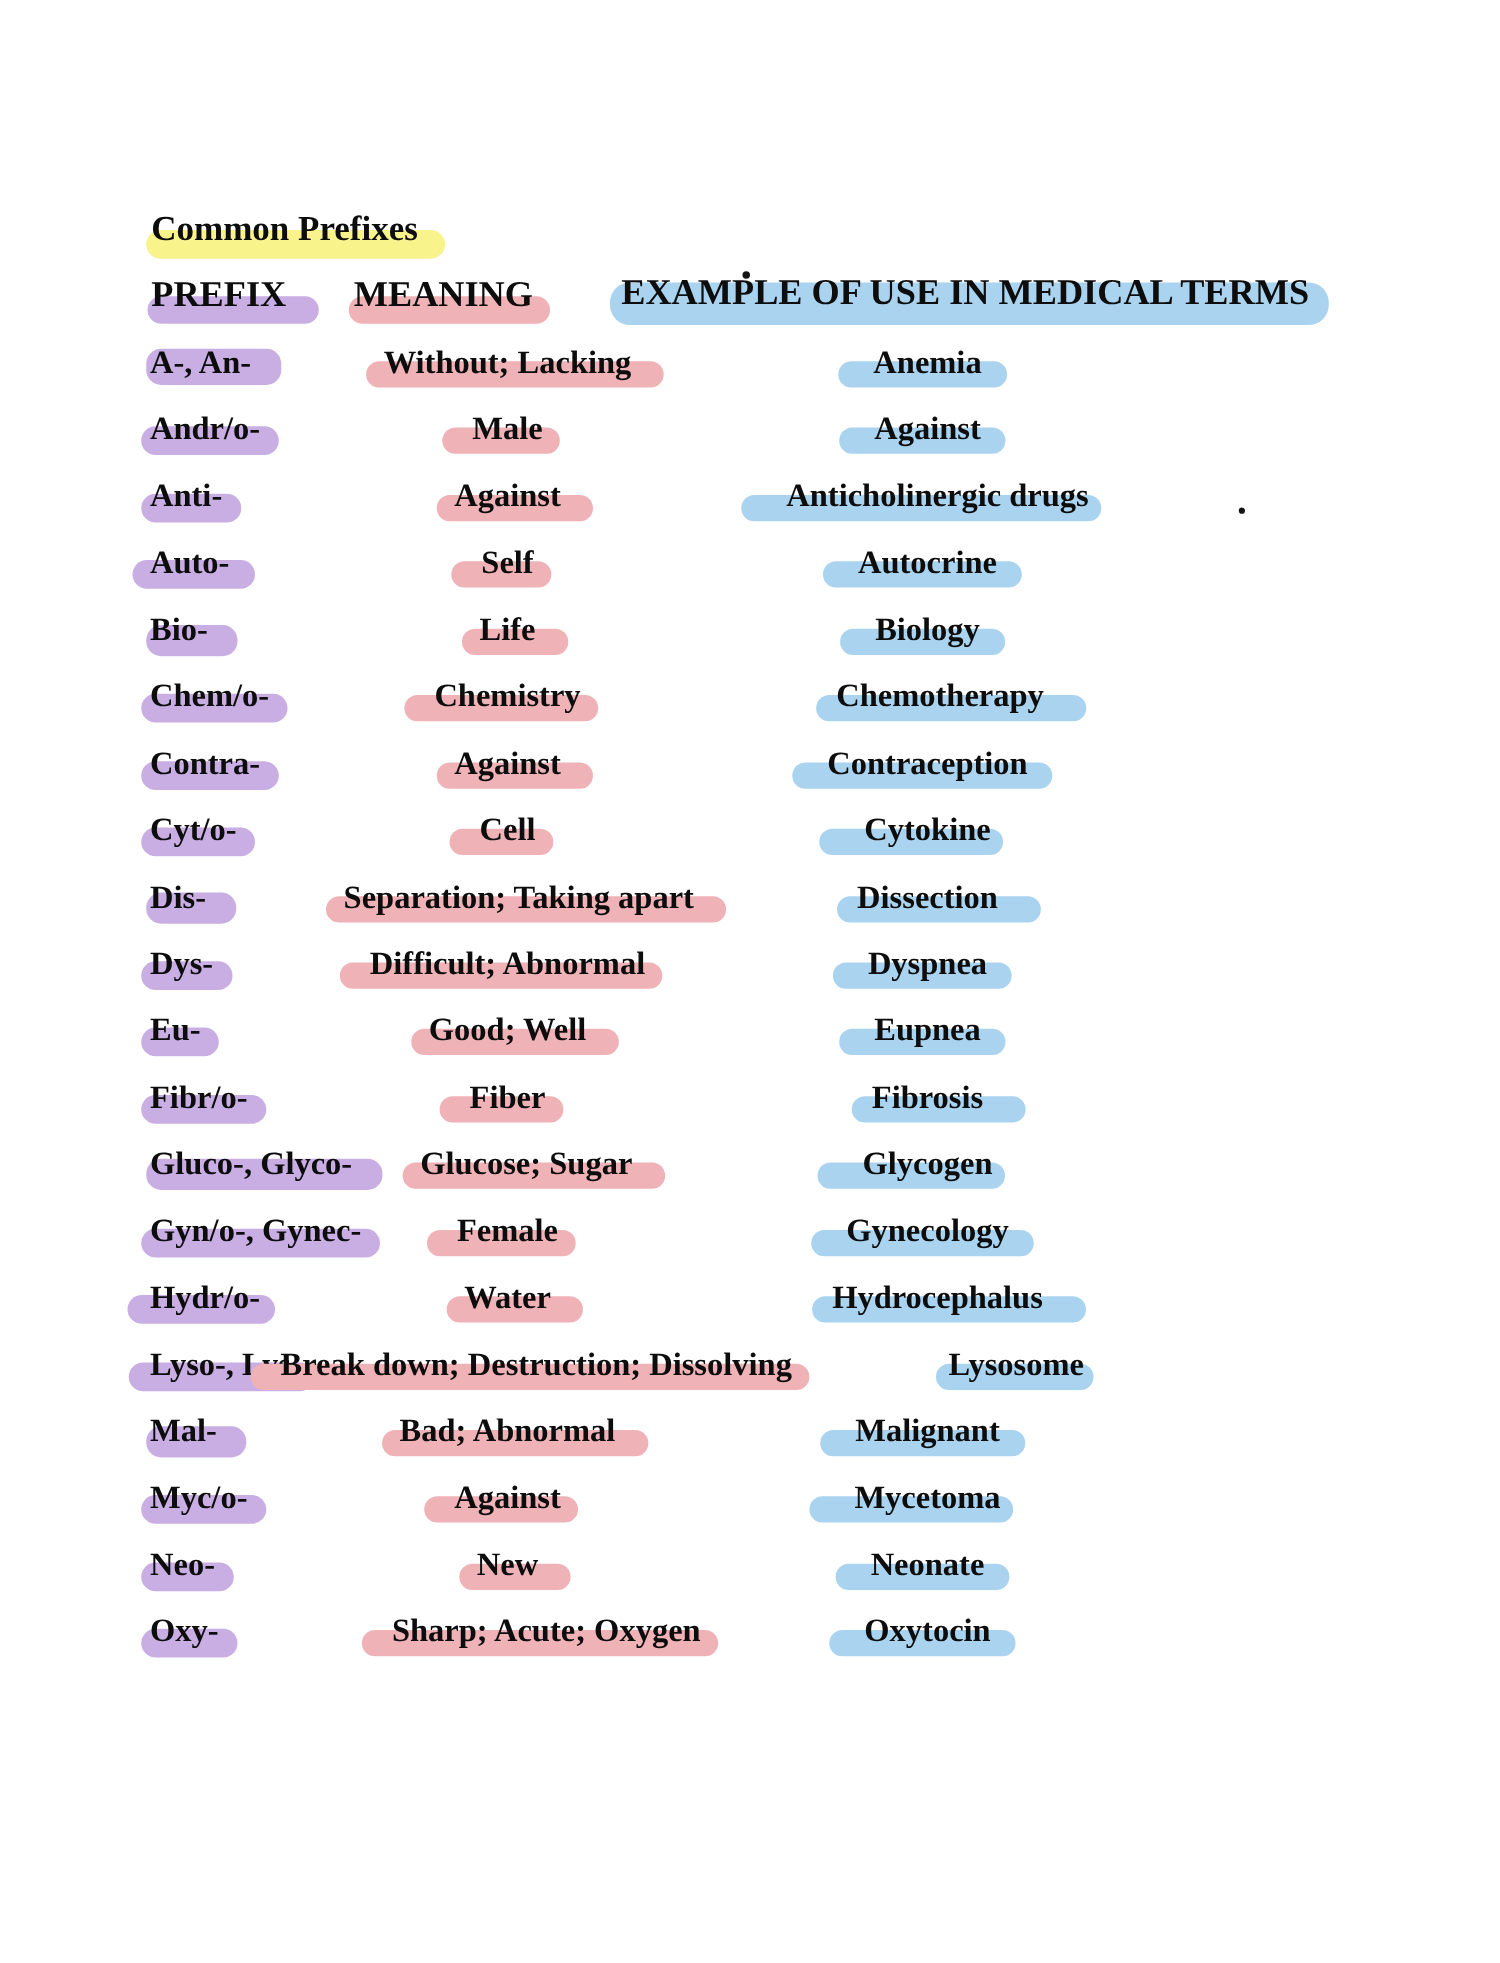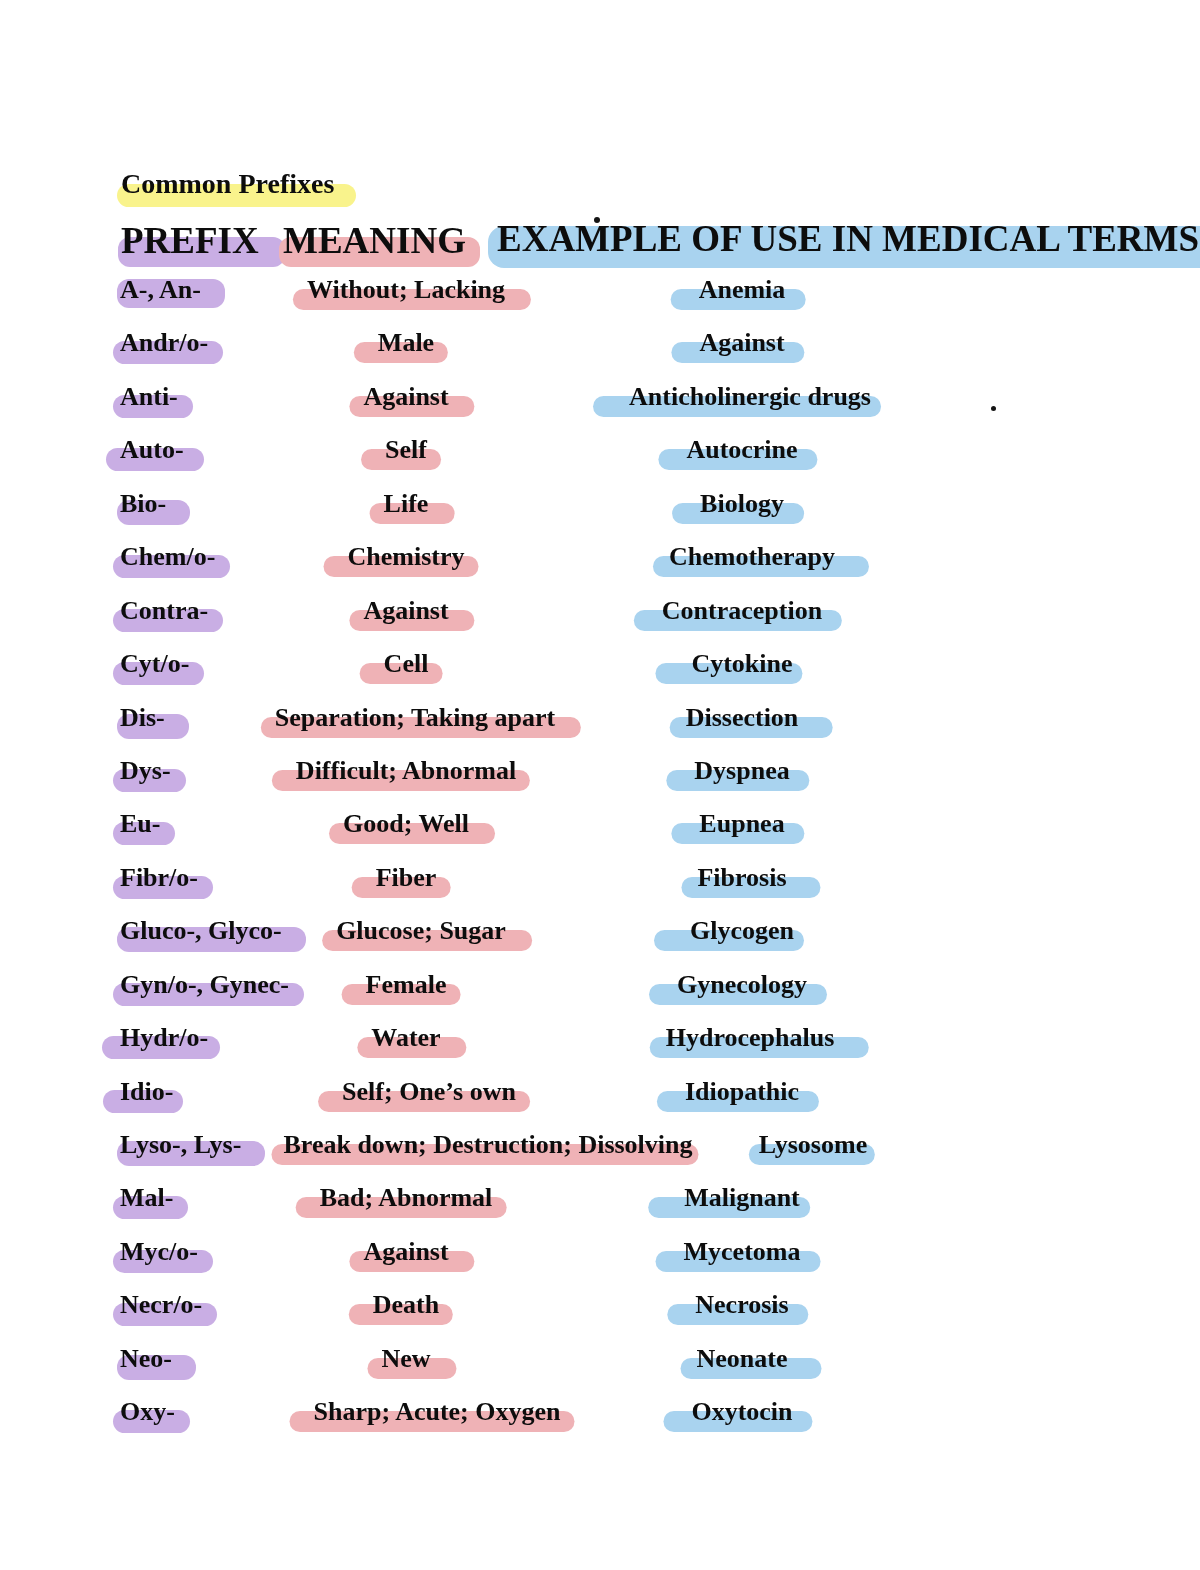--- a/index.html
+++ b/index.html
@@ -25,21 +25,21 @@
 
   
   .title-wrap{position:absolute;left:121px;top:170px;}
   .title{
     font-size:28px;--hl:var(--yellow);
     border-bottom:5px solid #c2410c;padding-right:14px;padding-bottom:1px;
   }
   .title::before{top:14px;bottom:-8px;left:-4px;right:-8px;border-radius:14px;}
 
   
-  .hdr{position:absolute;font-size:37px;}
+  .hdr{position:absolute;font-size:29px;}
   .h-prefix{left:121px;top:222px;--hl:var(--purple);}
   .h-prefix::before{top:15px;bottom:-8px;left:-3px;right:-26px;}
   .h-meaning{left:283px;top:222px;font-family:Liberation Serif, serif;--hl:var(--pink);}
   .h-meaning::before{top:15px;bottom:-8px;left:-4px;right:-14px;}
   .h-example{left:497px;top:220px;--hl:var(--blue);}
   .h-example::before{top:6px;bottom:-11px;left:-9px;right:-16px;border-radius:16px;}
 
   
   .rows{position:absolute;left:0;top:270px;width:1104px;}
   .row{position:relative;height:53.45px;}
@@ -162,46 +162,36 @@
       <div class="row">
         <span class="cell hl c-prefix">Gyn/o-, Gynec-</span>
         <span class="cell hl c-meaning">Female</span>
         <span class="cell hl c-example">Gynecology</span>
       </div>
       <div class="row">
         <span class="cell hl c-prefix">Hydr/o-</span>
         <span class="cell hl c-meaning">Water</span>
         <span class="cell hl c-example">Hydrocephalus</span>
       </div>
-      <div class="row">
-        <span class="cell hl c-prefix">Idio-</span>
-        <span class="cell hl c-meaning">Self; One’s own</span>
-        <span class="cell hl c-example">Idiopathic</span>
-      </div>
       <div class="row row-lyso">
         <span class="cell hl c-prefix">Lyso-, Lys-</span>
         <span class="cell hl c-meaning">Break down; Destruction; Dissolving</span>
         <span class="cell hl c-example">Lysosome</span>
       </div>
       <div class="row">
         <span class="cell hl c-prefix">Mal-</span>
         <span class="cell hl c-meaning">Bad; Abnormal</span>
         <span class="cell hl c-example">Malignant</span>
       </div>
       <div class="row">
         <span class="cell hl c-prefix">Myc/o-</span>
         <span class="cell hl c-meaning">Against</span>
         <span class="cell hl c-example">Mycetoma</span>
       </div>
       <div class="row">
-        <span class="cell hl c-prefix">Necr/o-</span>
-        <span class="cell hl c-meaning">Death</span>
-        <span class="cell hl c-example">Necrosis</span>
-      </div>
-      <div class="row">
         <span class="cell hl c-prefix">Neo-</span>
         <span class="cell hl c-meaning">New</span>
         <span class="cell hl c-example">Neonate</span>
       </div>
       <div class="row row-oxy">
         <span class="cell hl c-prefix">Oxy-</span>
         <span class="cell hl c-meaning">Sharp; Acute; Oxygen</span>
         <span class="cell hl c-example">Oxytocin</span>
       </div>
     </div>

